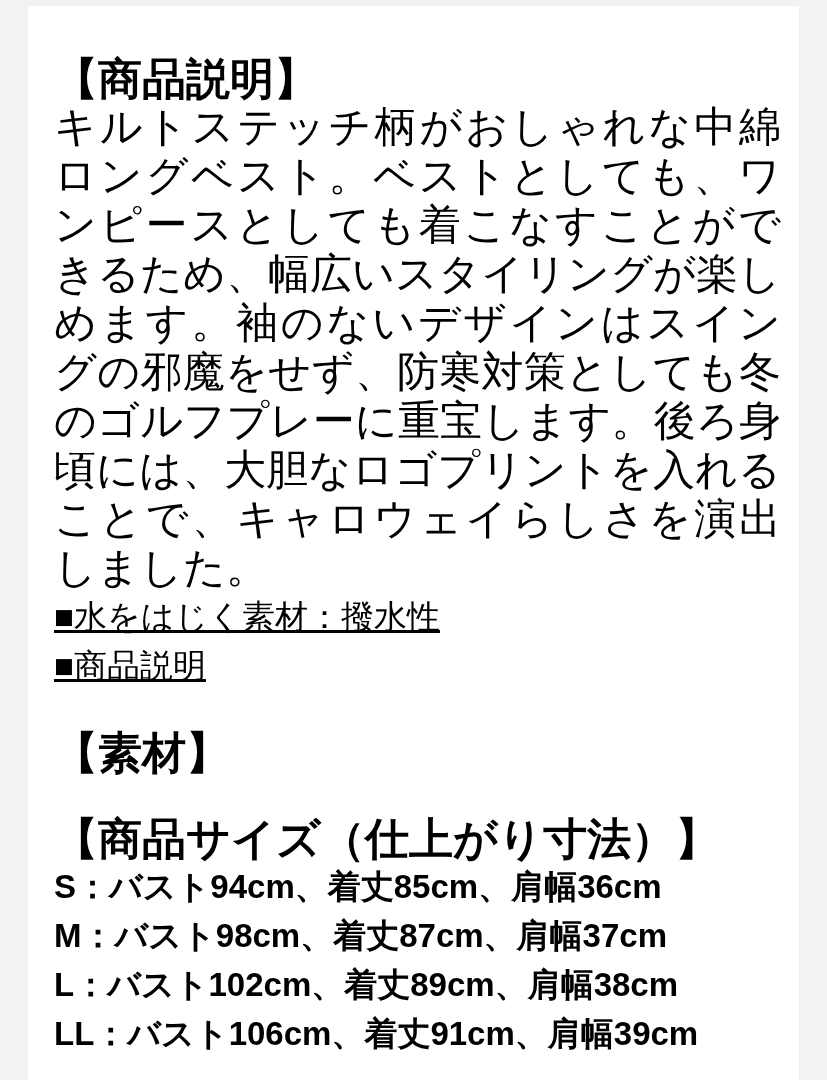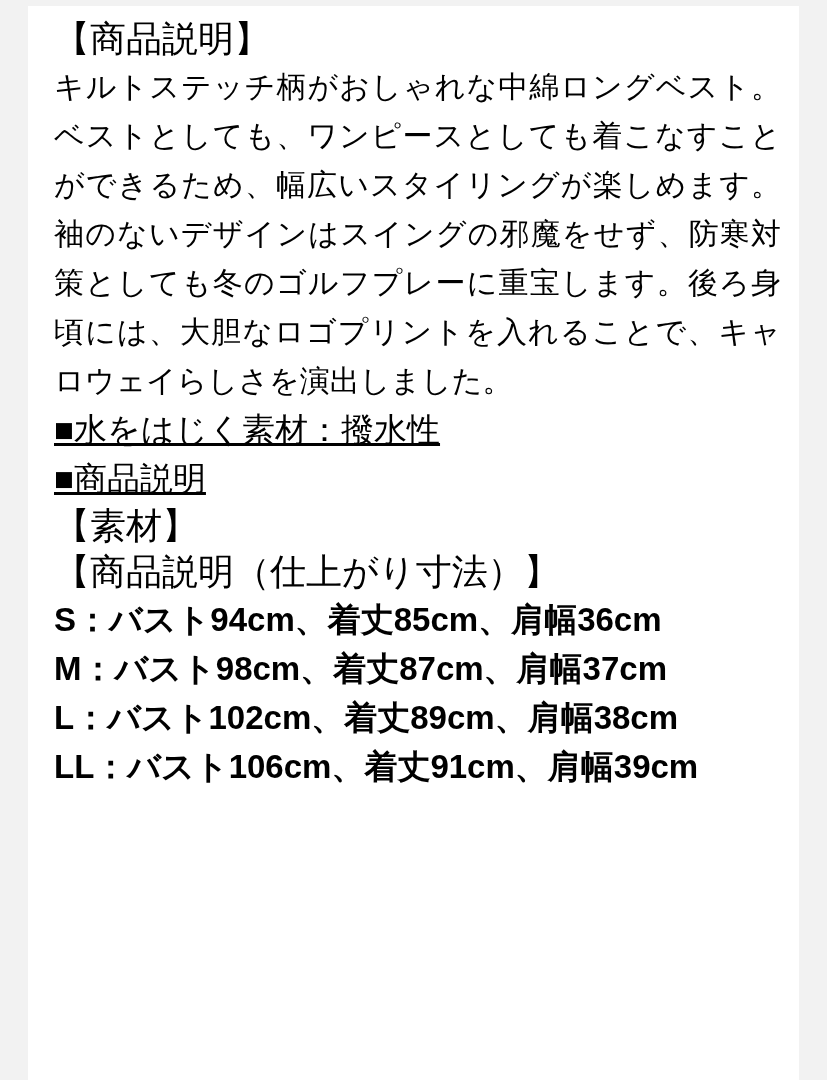--- a/index.html
+++ b/index.html
@@ -49,25 +49,26 @@
     width: 771px;
     padding: 10px 18px 0 26px;
     box-sizing: border-box;
   }
 
   .block {
     margin: 0;
   }
 
   .heading {
-    font-size: 36px;
+    font-size: 44px;
     line-height: 46px;
-    font-weight: 400;
+    font-weight: 700;
     letter-spacing: 0px;
     white-space: pre-wrap;
+    margin-top: 40px;
   }
 
   .para {
     font-size: 33px;
     line-height: 49px;
     font-weight: 400;
     letter-spacing: 0px;
     text-align: justify;
     text-justify: inter-character;
     white-space: pre-wrap;
@@ -82,21 +83,21 @@
   }
 
   .size-line {
     font-size: 33px;
     line-height: 49px;
     font-weight: 700;
     white-space: pre-wrap;
   }
 
   .justified-para {
-    font-size: 30px;
+    font-size: 42px;
     line-height: 49px;
     text-align: justify;
     text-justify: inter-character;
   }
 </style>
 </head>
 <body>
 
 <div class="page">
 
@@ -114,21 +115,21 @@
     <div class="block">
       <div class="line">■水をはじく素材：撥水性</div>
       <div class="line">■商品説明</div>
     </div>
 
     <div class="block">
       <div class="heading">【素材】</div>
     </div>
 
     <div class="block">
-      <div class="heading">【商品説明（仕上がり寸法）】</div>
+      <div class="heading">【商品サイズ（仕上がり寸法）】</div>
       <div class="size-line">S：バスト94cm、着丈85cm、肩幅36cm</div>
       <div class="size-line">M：バスト98cm、着丈87cm、肩幅37cm</div>
       <div class="size-line">L：バスト102cm、着丈89cm、肩幅38cm</div>
       <div class="size-line">LL：バスト106cm、着丈91cm、肩幅39cm</div>
     </div>
 
   </div>
 </div>
 
 </body></html>

